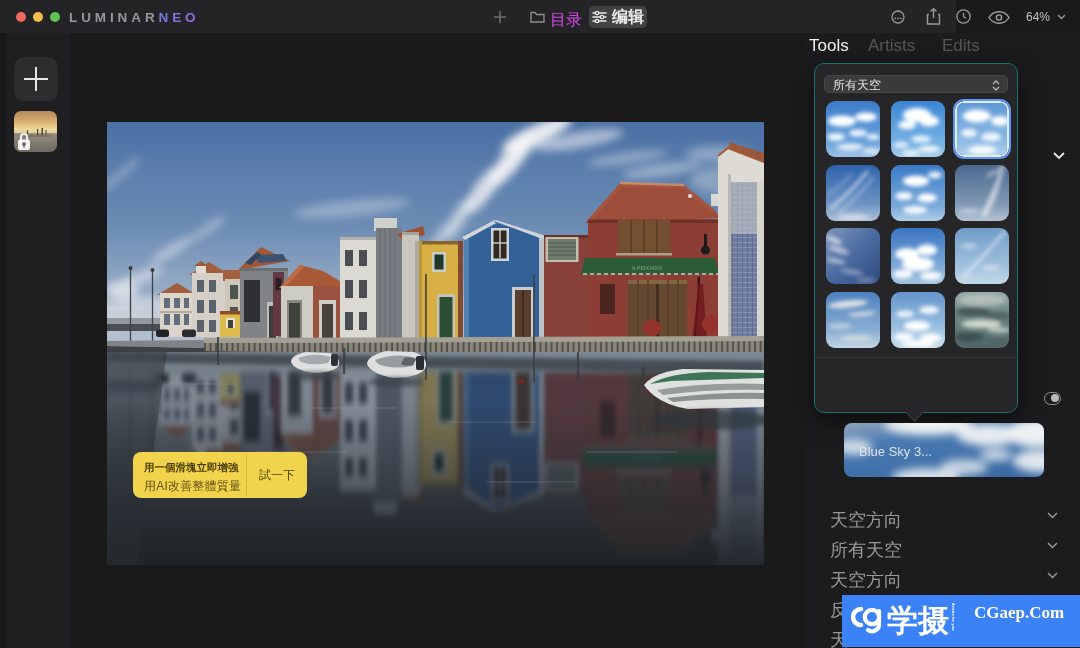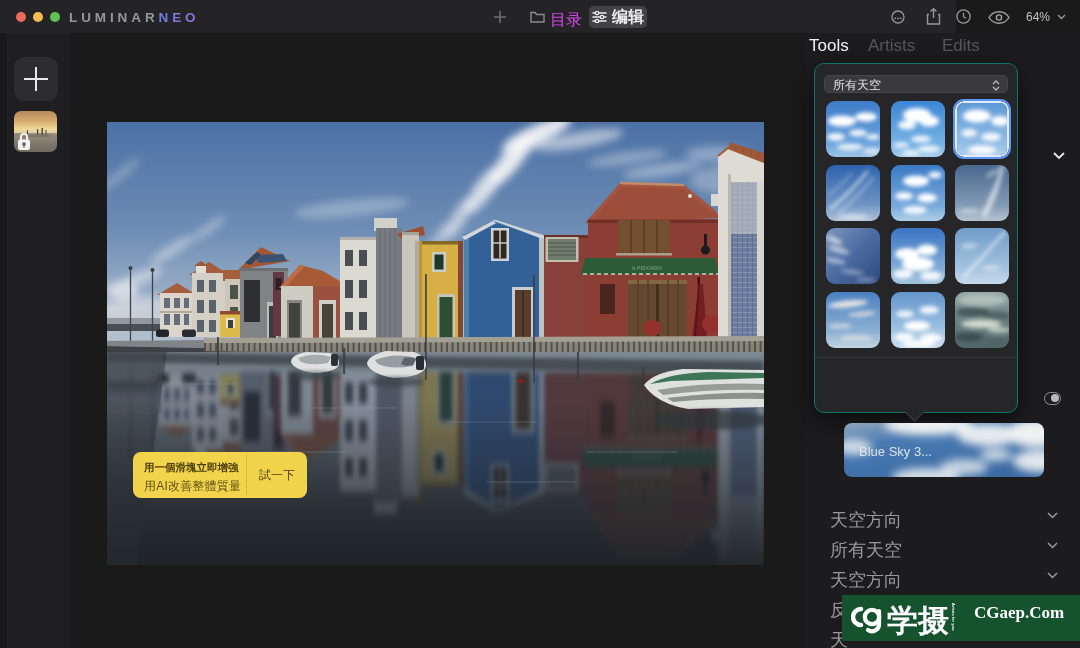--- a/index.html
+++ b/index.html
@@ -46,21 +46,21 @@
 #gms span{color:#fff;font-size:13px;font-weight:bold}
 #gmsdiv{position:absolute;left:0px;top:293px;width:202px;height:1px;background:#363639}
 
 #bs3{position:absolute;left:844px;top:423px;width:200px;height:54px;border-radius:8px;overflow:hidden}
 #bs3 span{position:absolute;left:15px;top:21px;font-size:13px;color:#dde2e8}
 
 #toggle{position:absolute;left:1044px;top:392px;width:17px;height:13px;border:1.5px solid #919193;border-radius:7px}
 #toggle:before{content:"";position:absolute;right:1px;top:1px;width:8px;height:8px;border-radius:50%;background:#bababc}
 
 
-#wm{position:absolute;left:842px;top:595px;width:238px;height:46px;background:#14532d}
+#wm{position:absolute;left:842px;top:595px;width:238px;height:52px;background:#3b82f6}
 #wm .xs{position:absolute;left:45px;top:5px;font-size:31px;font-weight:bold;color:#fff;letter-spacing:0px}
 #wm .cga{position:absolute;left:132px;top:8px;font-family:"Liberation Serif",serif;font-size:17px;font-weight:bold;color:#fff}
 #wm .vt{position:absolute;left:109px;top:8px;font-size:4px;color:#fff;font-weight:bold;writing-mode:vertical-rl;line-height:3.5px}
 </style></head>
 <body>
 
 <div id="topbar">
   <div class="tl" style="left:16px;background:#ee6a5f"></div>
   <div class="tl" style="left:33px;background:#f5bd4f"></div>
   <div class="tl" style="left:50px;background:#61c354"></div>

